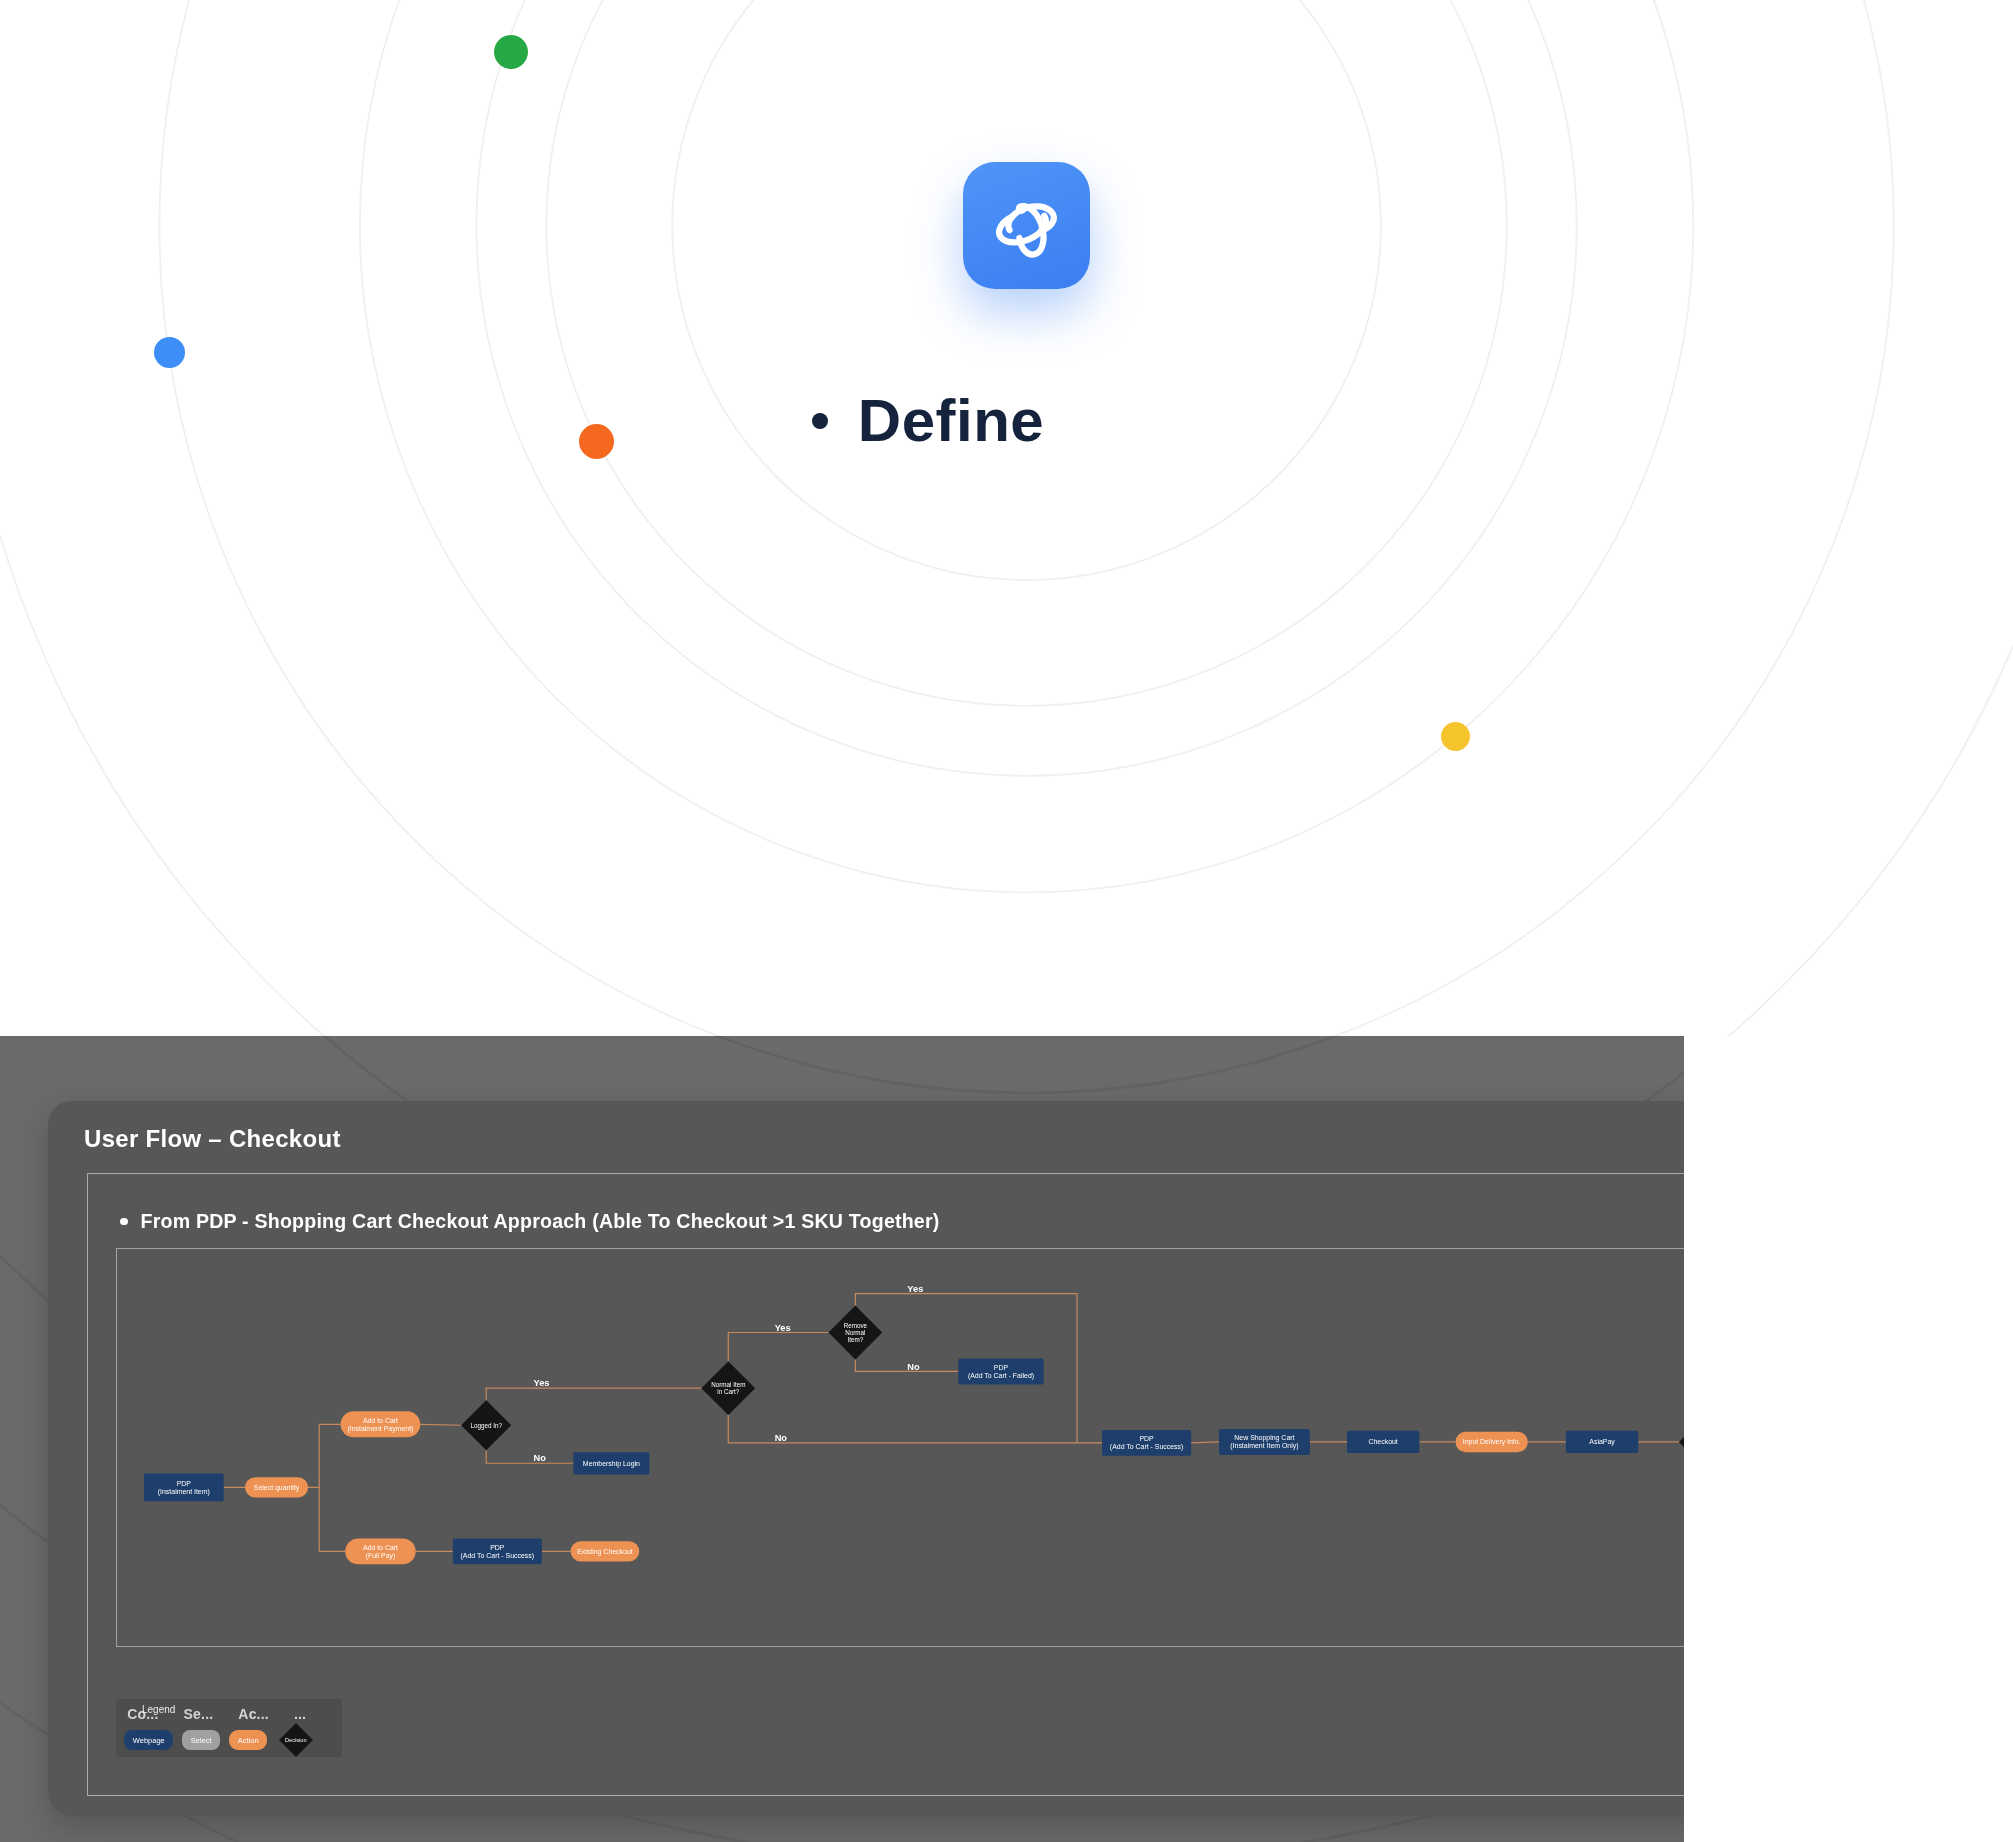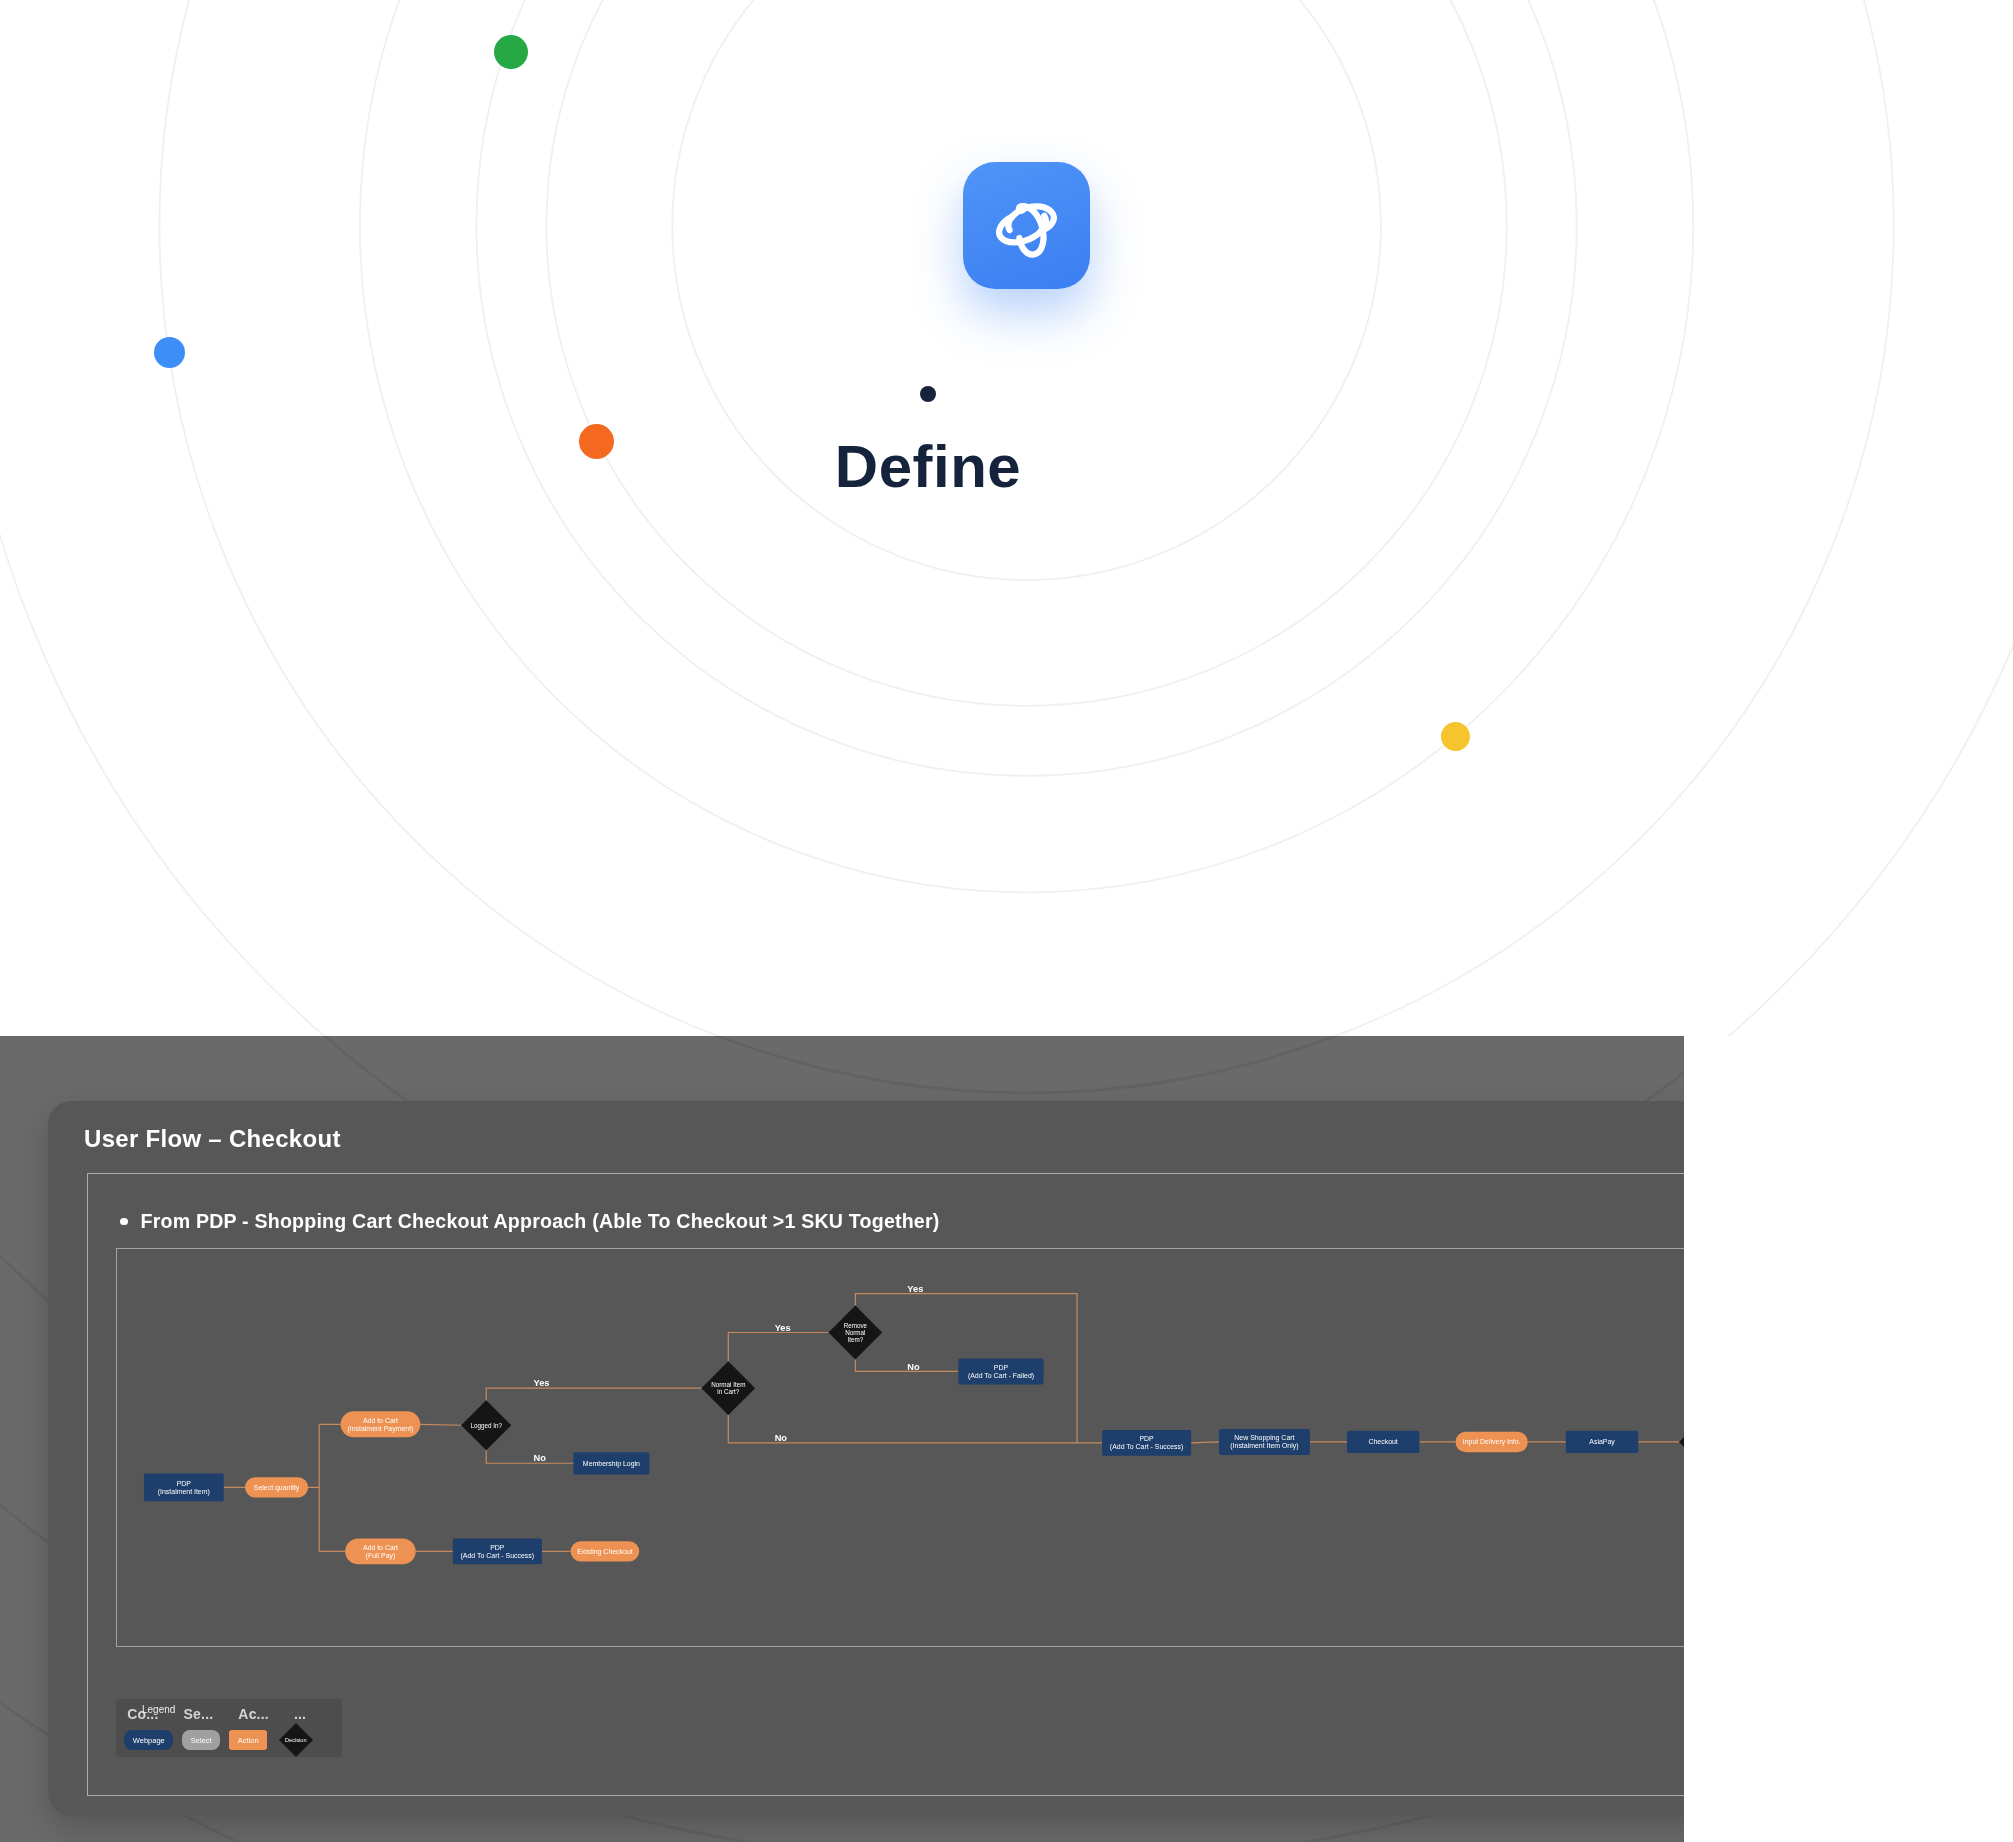--- a/index.html
+++ b/index.html
@@ -14,21 +14,21 @@
   .dot-blue   { left:154px;  top:337px; width:31px; height:31px; background:#3e8ef7; }
   .dot-orange { left:579px;  top:424px; width:35px; height:35px; background:#f4691f; }
   .dot-yellow { left:1441px; top:722px; width:29px; height:29px; background:#f6c52e; }
 
   .app-icon { position:absolute; left:963px; top:162px; width:127px; height:127px;
     border-radius:32px; background:linear-gradient(160deg,#4f95f7,#3b7ef2);
     box-shadow:0 24px 48px rgba(66,133,244,.38); display:flex; align-items:center; justify-content:center; }
   .app-icon svg { width:89px; height:89px; }
 
   .define-row { position:absolute; left:0; top:386px; width:1856px; display:flex;
-    align-items:center; justify-content:center; gap:30px;flex-direction:column; }
+    align-items:center; justify-content:center; gap:30px; }
   .define-dot { width:16px; height:16px; border-radius:50%; background:#15233c; }
   .define-text { font-size:60px; font-weight:700; color:#15233c; letter-spacing:0.5px; }
 
   .hero-title { position:absolute; left:0; top:634px; width:2014px; text-align:center;
     font-size:53px; font-weight:600; color:#4285f4; letter-spacing:0.5px; }
 
   .hero-para { position:absolute; left:177px; top:764px; width:1659px; text-align:center;
     font-size:31px; line-height:1.42; color:#9e9e9e; letter-spacing:0.2px; }
 
   
@@ -63,21 +63,21 @@
   
   .legend { position:absolute; left:28px; top:525px; width:226px; height:58px;
     background:#4d4d4d; border-radius:2.8px; padding:6.5px 8.4px; }
   .legend-title { position:absolute; left:26px; top:4.7px; font-size:10px; color:#ffffff; opacity:.9; }
   .legend-tabs { display:flex; gap:25px; margin-left:2.8px; color:#d4d4d4; font-size:14px;
     font-weight:600; letter-spacing:0.2px; }
   .legend-chips { display:flex; gap:9.3px; margin-top:6.5px; align-items:center; }
   .chip { color:#ffffff; font-size:7.5px; padding:5.6px 8.4px; white-space:nowrap; border-radius:8px; }
   .chip-webpage { background:#1e3f6b; }
   .chip-section { background:#a0a0a0; }
-  .chip-action  { background:#ee9254; border-radius:3px; }
+  .chip-action  { background:#ee9254; border-radius:9px; }
   .chip-diamond { width:24px; height:24px; background:#151515; transform:rotate(45deg);
     display:flex; align-items:center; justify-content:center; margin-left:7.5px; }
   .chip-diamond i { transform:rotate(-45deg); font-style:normal; color:#ffffff; font-size:5.6px; }
 </style>
 </head>
 <body>
 
 <div class="page">
 
   <svg class="hero-arcs" width="2014" height="1036" viewBox="0 0 2160 1111">

